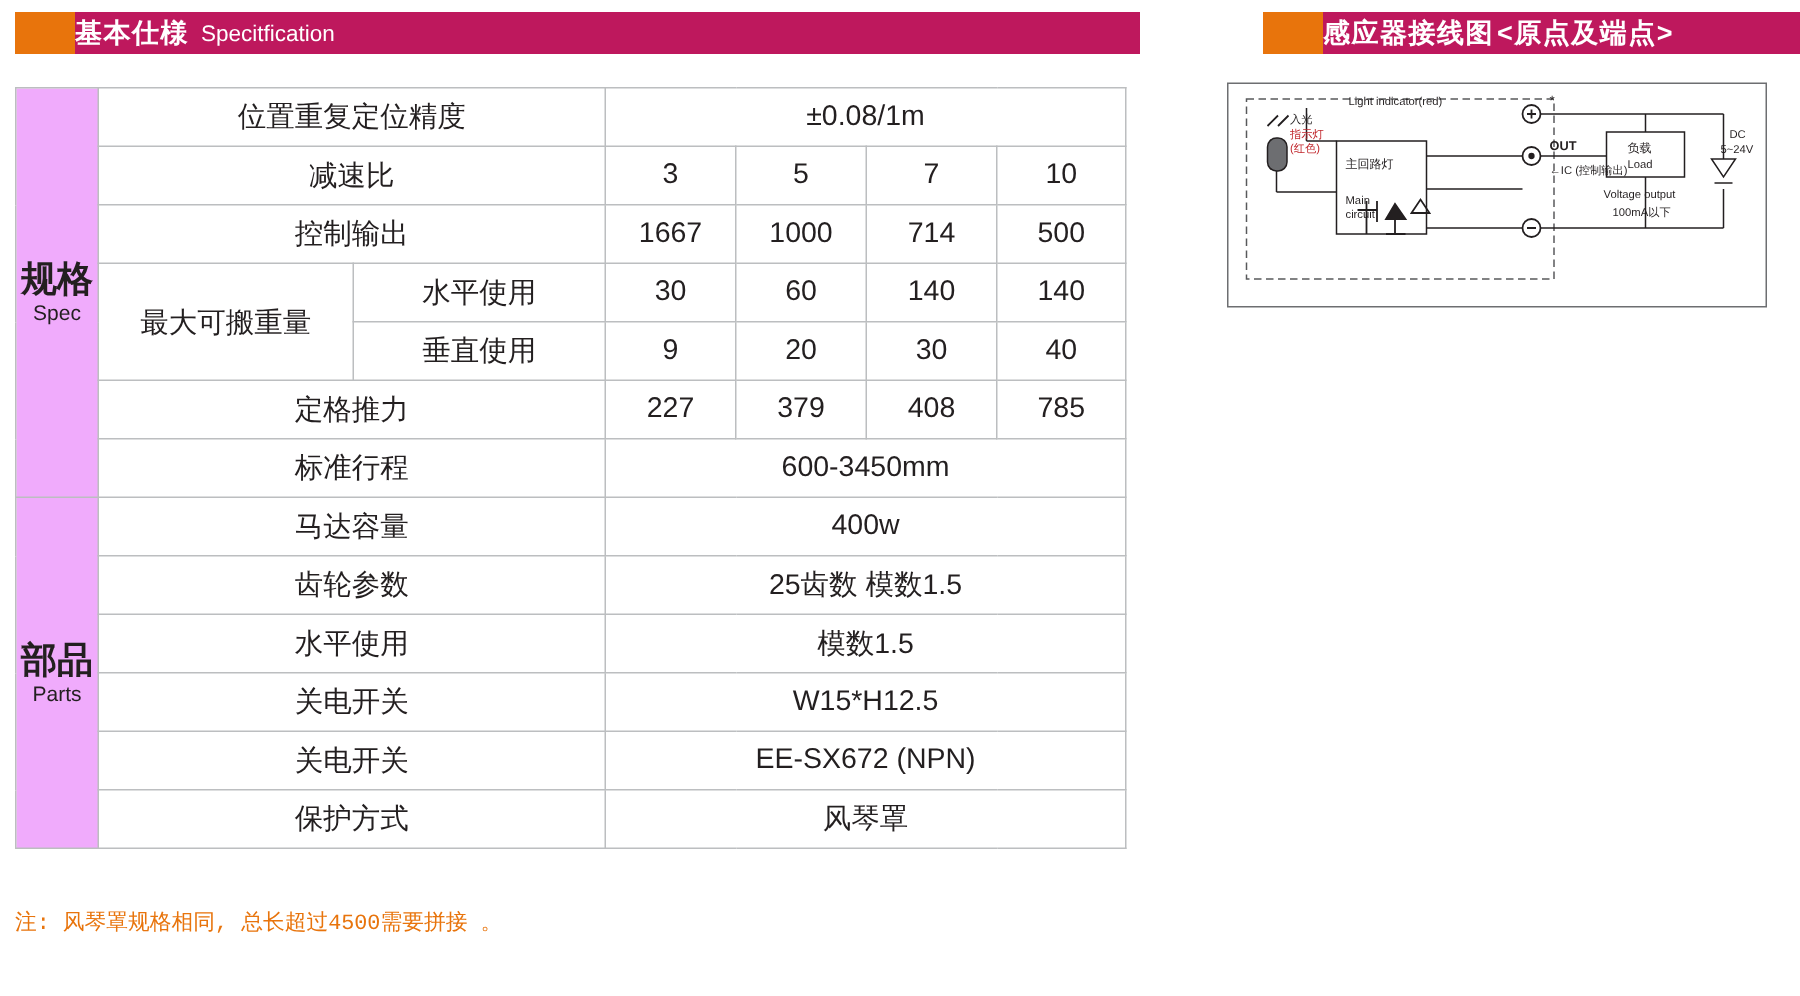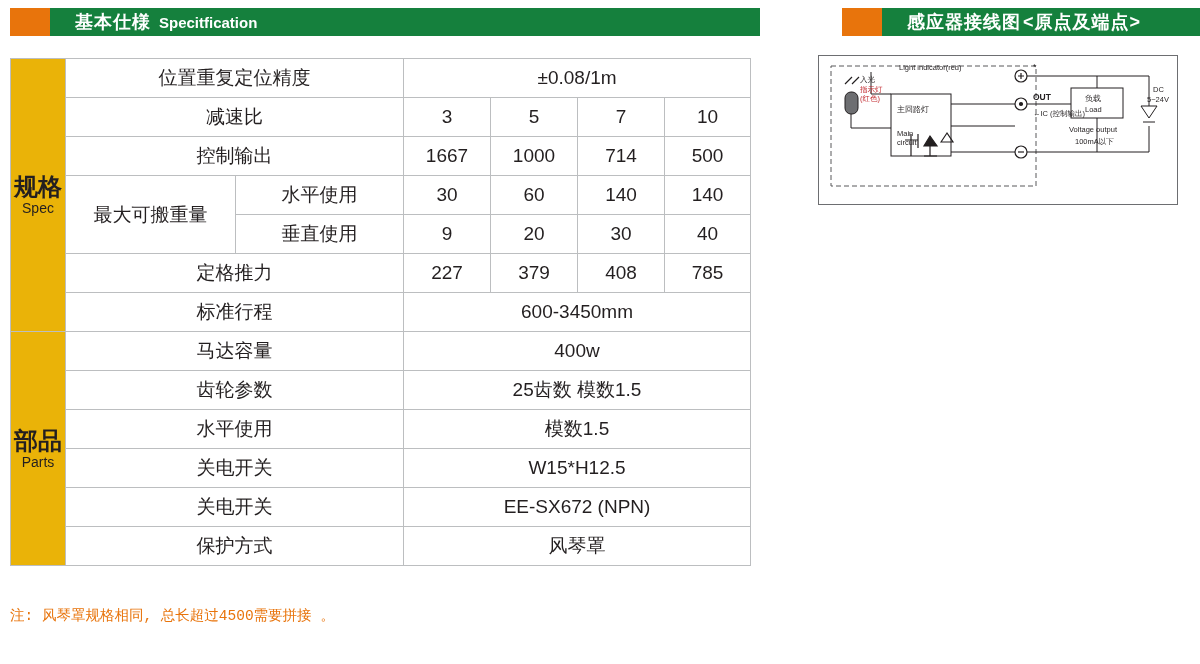--- a/index.html
+++ b/index.html
@@ -22,36 +22,36 @@
     display: flex;
     align-items: stretch;
     height: 28px;
   }
   .sec-header .tab {
     width: 40px;
     background: #e8740c;
   }
   .sec-header .bar {
     flex: 1;
-    background: #15803d;
+    background: #be185d;
     display: flex;
     align-items: center;
-    padding-left: 25px;
+    padding-left: 0;
     color: #ffffff;
     white-space: nowrap;
   }
   .sec-header .bar .cn {
     font-size: 18px;
     font-weight: bold;
     letter-spacing: 1px;
   }
   .sec-header .bar .en {
     font-size: 15px;
     margin-left: 8px;
-    font-weight: bold;
+    font-weight: normal;
   }
 
   #spec-header { left: 10px; top: 8px; width: 750px; }
   #wiring-header { left: 842px; top: 8px; width: 372px; }
 
   
   #spec-table {
     position: absolute;
     left: 10px;
     top: 58px;
@@ -62,21 +62,21 @@
   #spec-table td {
     border: 1px solid #bcbec0;
     text-align: center;
     font-size: 19px;
     height: 38px;
     padding: 0 2px;
     color: #231f20;
     margin-left: 28px;
   }
   td.side {
-    background: #eab308;
+    background: #f0abfc;
     color: #ffffff;
     width: 55px;
     border: 1px solid #e8740c;
     vertical-align: middle;
     line-height: 1.05;
   }
   td.side .cn {
     font-size: 24px;
     font-weight: bold;
     display: block;

